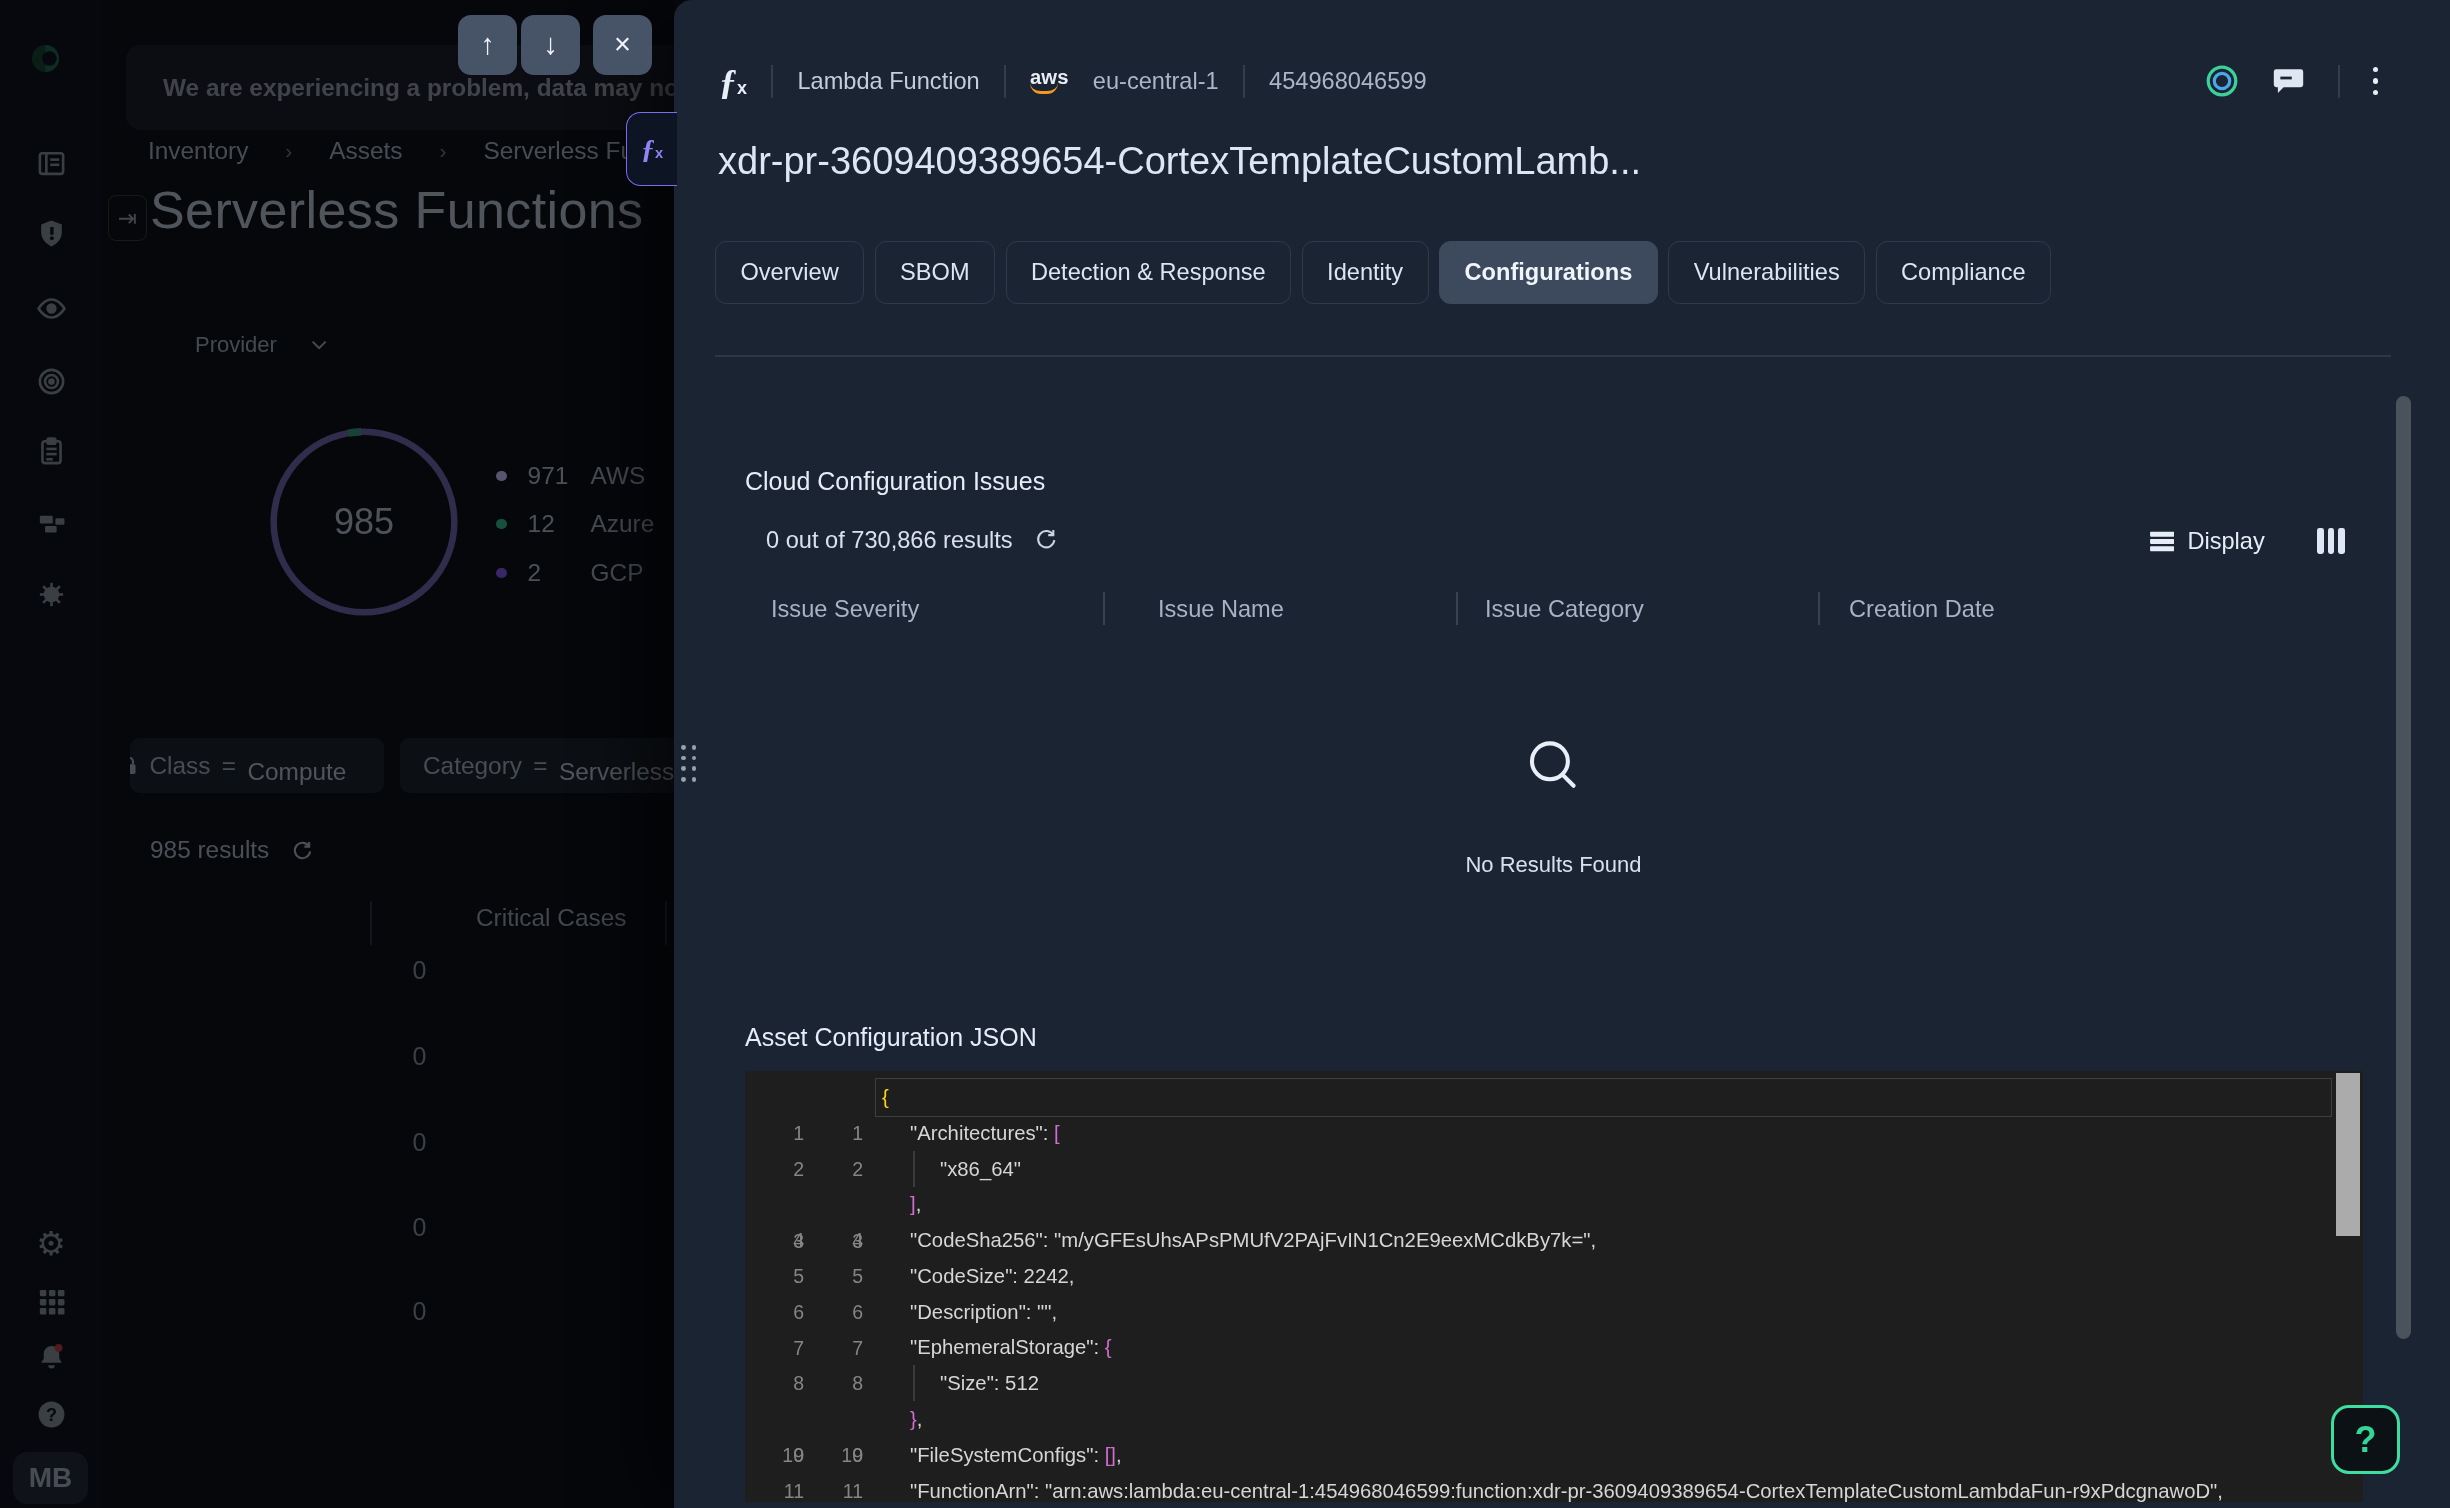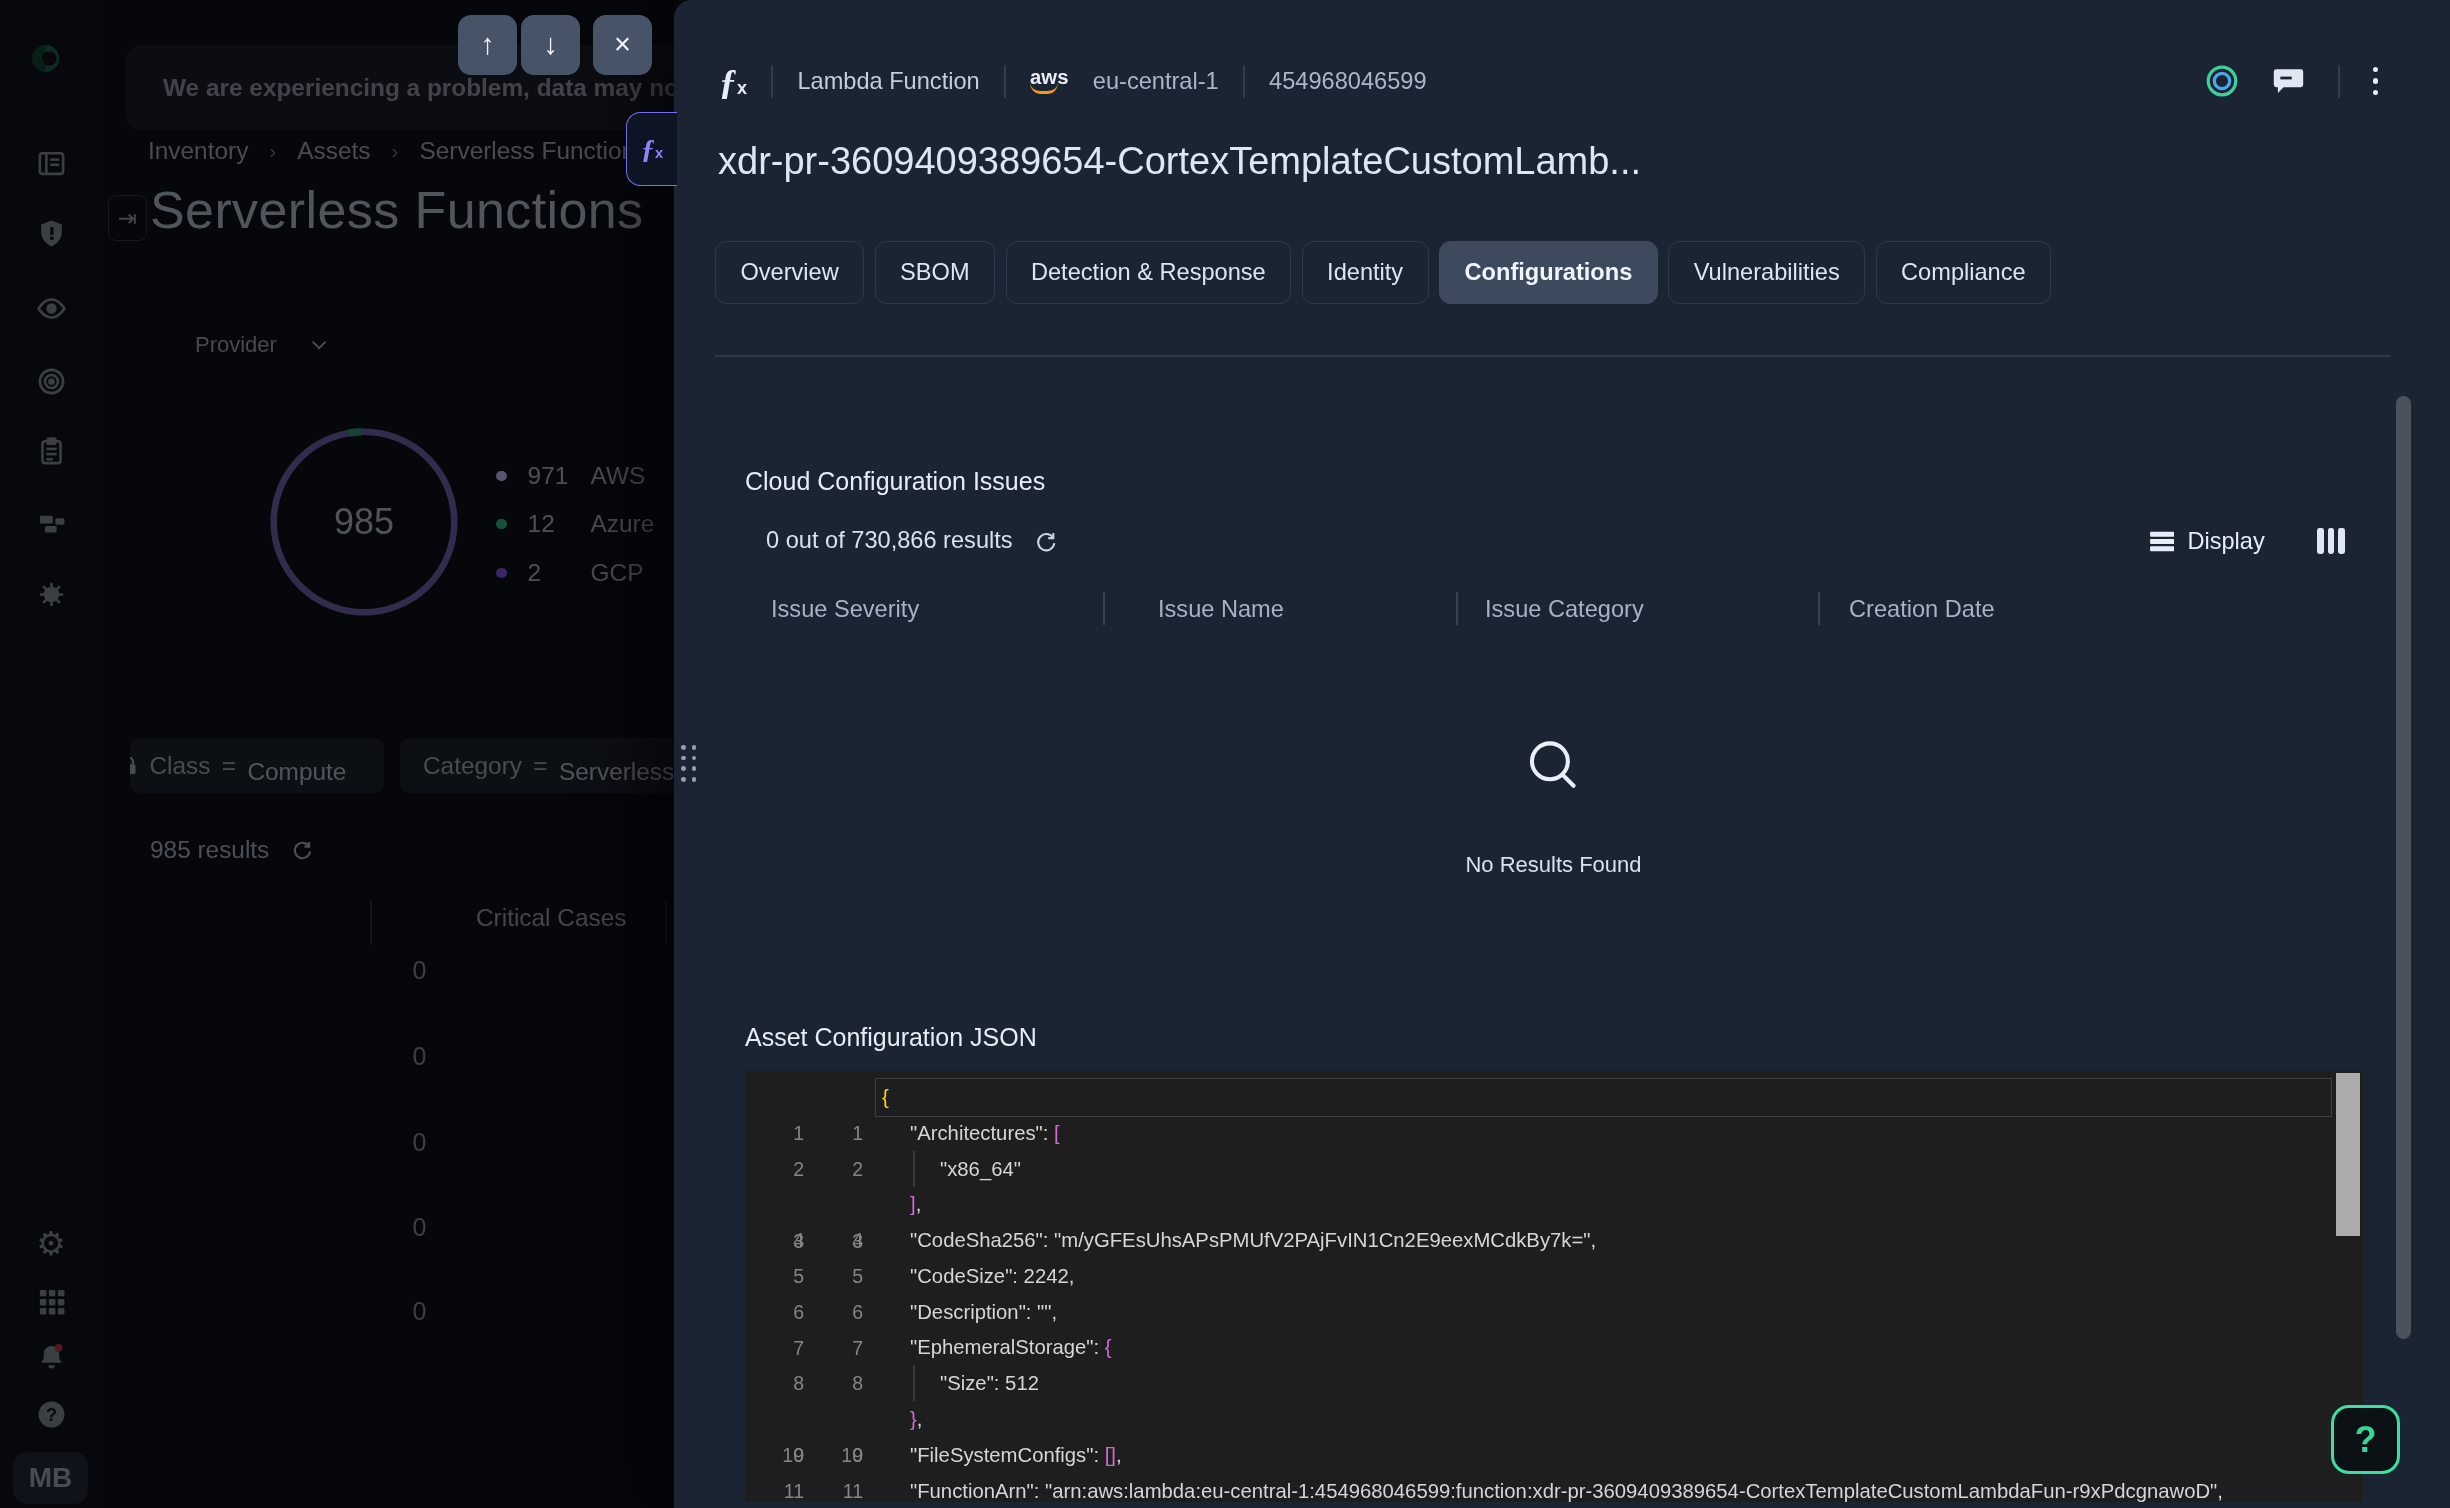--- a/index.html
+++ b/index.html
@@ -9,21 +9,21 @@
   .bg-layer{position:absolute;inset:0;z-index:0;}
   .sidebar{position:absolute;left:0;top:0;width:102px;height:1509px;background:#0a0d12;}
   .side-ic{position:absolute;left:34px;width:34px;height:34px;color:#7d858d;display:flex;align-items:center;justify-content:center;}
   .side-ic svg{width:31px;height:31px;}
   .avatar{position:absolute;left:13px;top:1452px;width:75px;height:52px;border-radius:14.6px;
           background:#1d222b;color:#9aa3b0;font-weight:700;font-size:28px;
           display:flex;align-items:center;justify-content:center;}
   .banner{position:absolute;left:126px;top:45px;width:1008px;height:85px;border-radius:14.6px;
           background:#14171d;color:#8a909a;font-weight:700;font-size:24.4px;
           display:flex;align-items:center;padding-left:37px;box-sizing:border-box;white-space:nowrap;overflow:hidden;}
-  .crumbs{position:absolute;left:148px;top:137px;font-size:24.4px;color:#9aa2ad;display:flex;gap:21px;align-items:center;}
+  .crumbs{position:absolute;left:148px;top:137px;font-size:24.4px;color:#9aa2ad;display:flex;gap:37px;align-items:center;}
   .crumbs .sep{color:#6b727d;font-size:21px;}
   .collapse-box{position:absolute;left:108px;top:195px;width:37px;height:44px;border:1.6px solid #2c323c;
           border-radius:8.1px;color:#8a919c;font-size:23px;display:flex;align-items:center;justify-content:center;}
   .pg-title{position:absolute;left:150px;top:180px;font-size:52px;color:#aeb6c2;letter-spacing:0.4px;}
   .provider{position:absolute;left:195px;top:332px;font-size:22px;color:#949ca7;display:flex;gap:34px;align-items:center;}
   .donut-wrap{position:absolute;left:268px;top:426px;}
   .donut-center{position:absolute;left:268px;top:426px;width:192px;height:192px;display:flex;align-items:center;justify-content:center;
           font-size:36px;color:#a9b1bc;}
   .legend-row{position:absolute;left:496px;display:flex;align-items:center;font-size:24.4px;}
   .legend-dot{width:10.6px;height:10.6px;border-radius:50%;margin-right:21px;}
@@ -57,21 +57,21 @@
   .aws:after{content:"";display:block;width:28px;height:7.3px;border-bottom:3.3px solid #f7981d;border-radius:0 0 13px 13px;margin-top:-2.4px;}
   .p-actions{position:absolute;top:60px;height:42px;display:flex;align-items:center;gap:33px;z-index:4;color:#dfe7f2;}
   .kebab span{display:block;width:5.7px;height:5.7px;border-radius:50%;background:#e8eef6;margin:5.7px 0;}
   .p-title{position:absolute;left:718px;top:140px;width:1626px;font-size:38px;color:#dde7f4;z-index:4;white-space:nowrap;}
   .tabs{position:absolute;left:715px;top:241px;display:flex;gap:10.6px;z-index:4;}
   .tab{height:63px;border:1.6px solid #2e3a4b;border-radius:11.4px;display:flex;align-items:center;
        padding:0 24.4px;font-size:23.6px;color:#dce5f1;box-sizing:border-box;cursor:pointer;white-space:nowrap;}
   .tab.active{background:#3d4a5e;border-color:#3d4a5e;color:#f0f5fc;font-weight:700;}
   .tabs-divider{position:absolute;left:715px;top:355px;width:1676px;height:1.6px;background:#2c3747;z-index:4;}
   .sec-head{position:absolute;left:745px;font-size:25px;color:#e6edf7;z-index:4;}
-  .res-row{position:absolute;left:766px;top:527px;font-size:23.6px;color:#d9e1ed;display:flex;gap:20px;align-items:flex-end;z-index:4;}
+  .res-row{position:absolute;left:766px;top:527px;font-size:23.6px;color:#d9e1ed;display:flex;gap:20px;align-items:flex-start;z-index:4;}
   .display-btn{position:absolute;left:2150px;top:528px;display:flex;gap:13px;align-items:center;z-index:4;
                color:#e6edf6;font-size:23.6px;cursor:pointer;}
   .cols-btn{position:absolute;left:2317px;top:528px;display:flex;gap:4.1px;z-index:4;cursor:pointer;}
   .cols-btn i{width:6.5px;height:26px;background:#dfe7f2;border-radius:2.4px;}
   .thead{position:absolute;top:596px;font-size:23.6px;color:#a7b3c4;z-index:4;white-space:nowrap;}
   .tsep{position:absolute;top:592px;width:1.6px;height:33px;background:#39434f;z-index:4;}
   .empty-wrap{position:absolute;left:1391px;top:736px;width:325px;text-align:center;z-index:4;}
   .empty-text{margin-top:54px;font-size:22px;color:#d6e0ee;}
   
   .code{position:absolute;left:745px;top:1071px;width:1618px;height:431px;background:#1e1e1e;z-index:4;overflow:hidden;}

